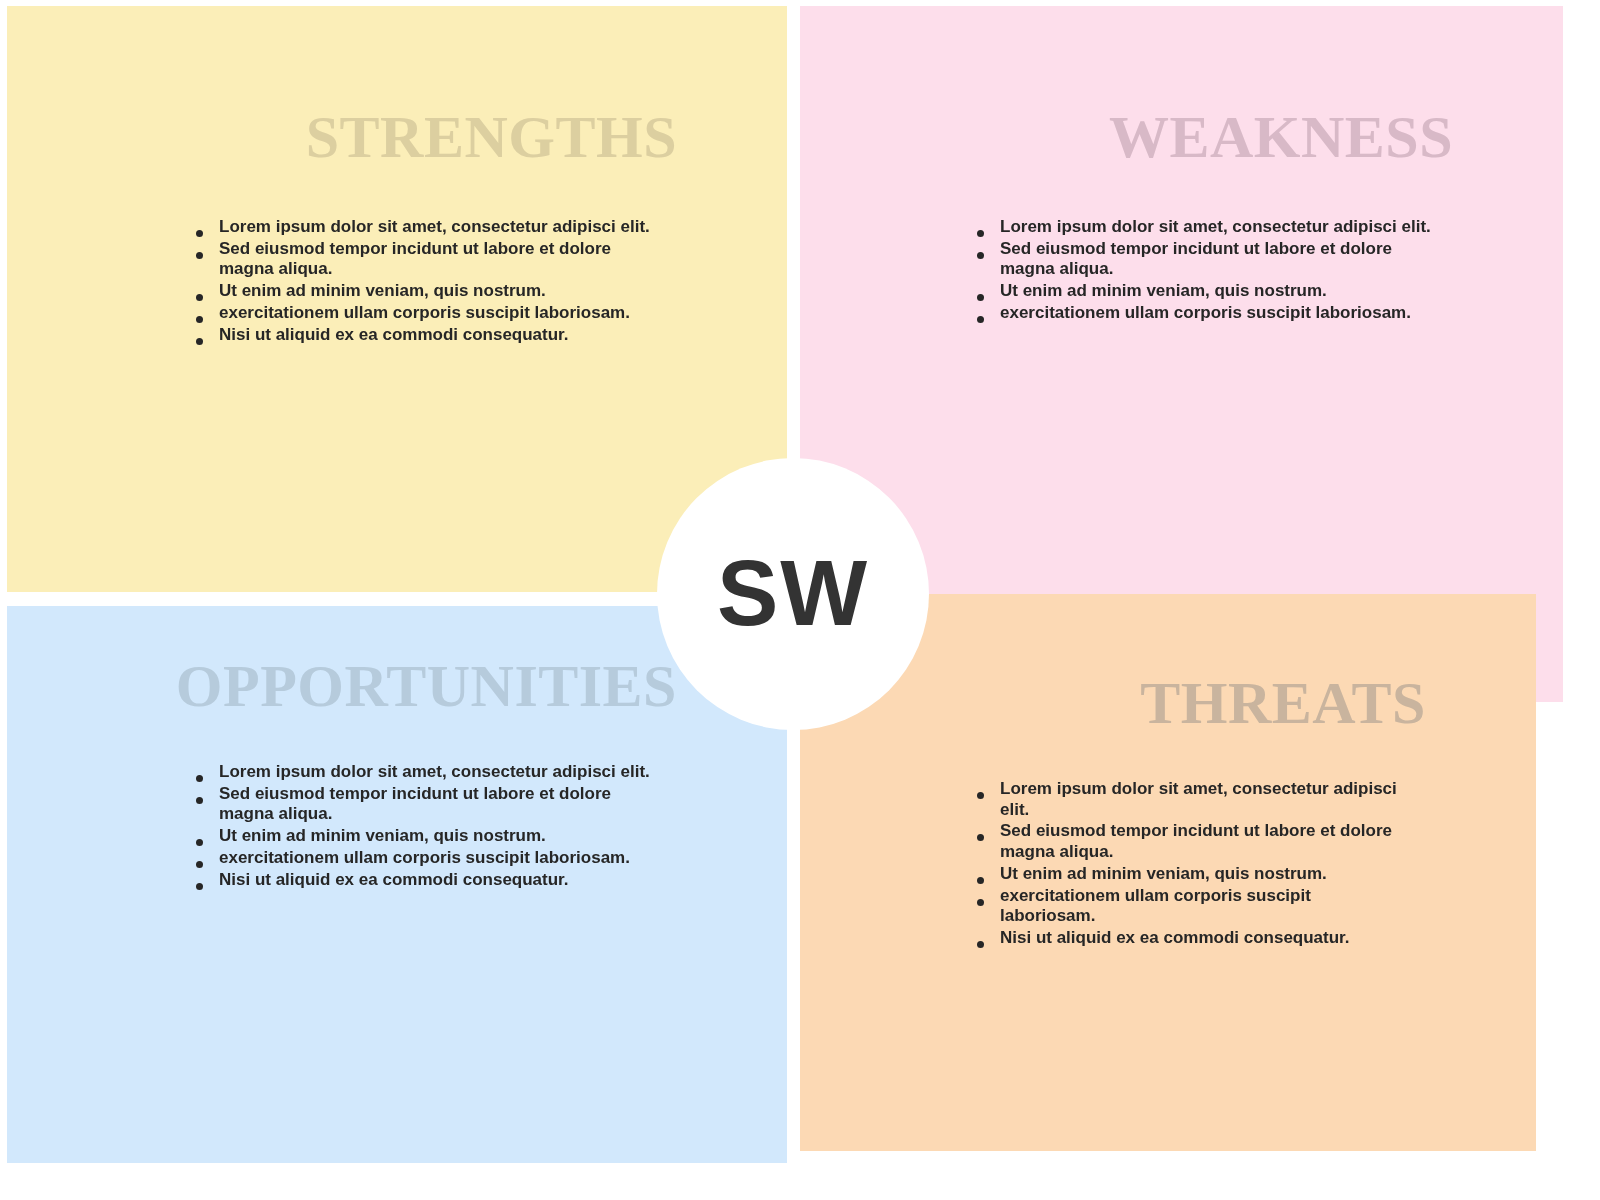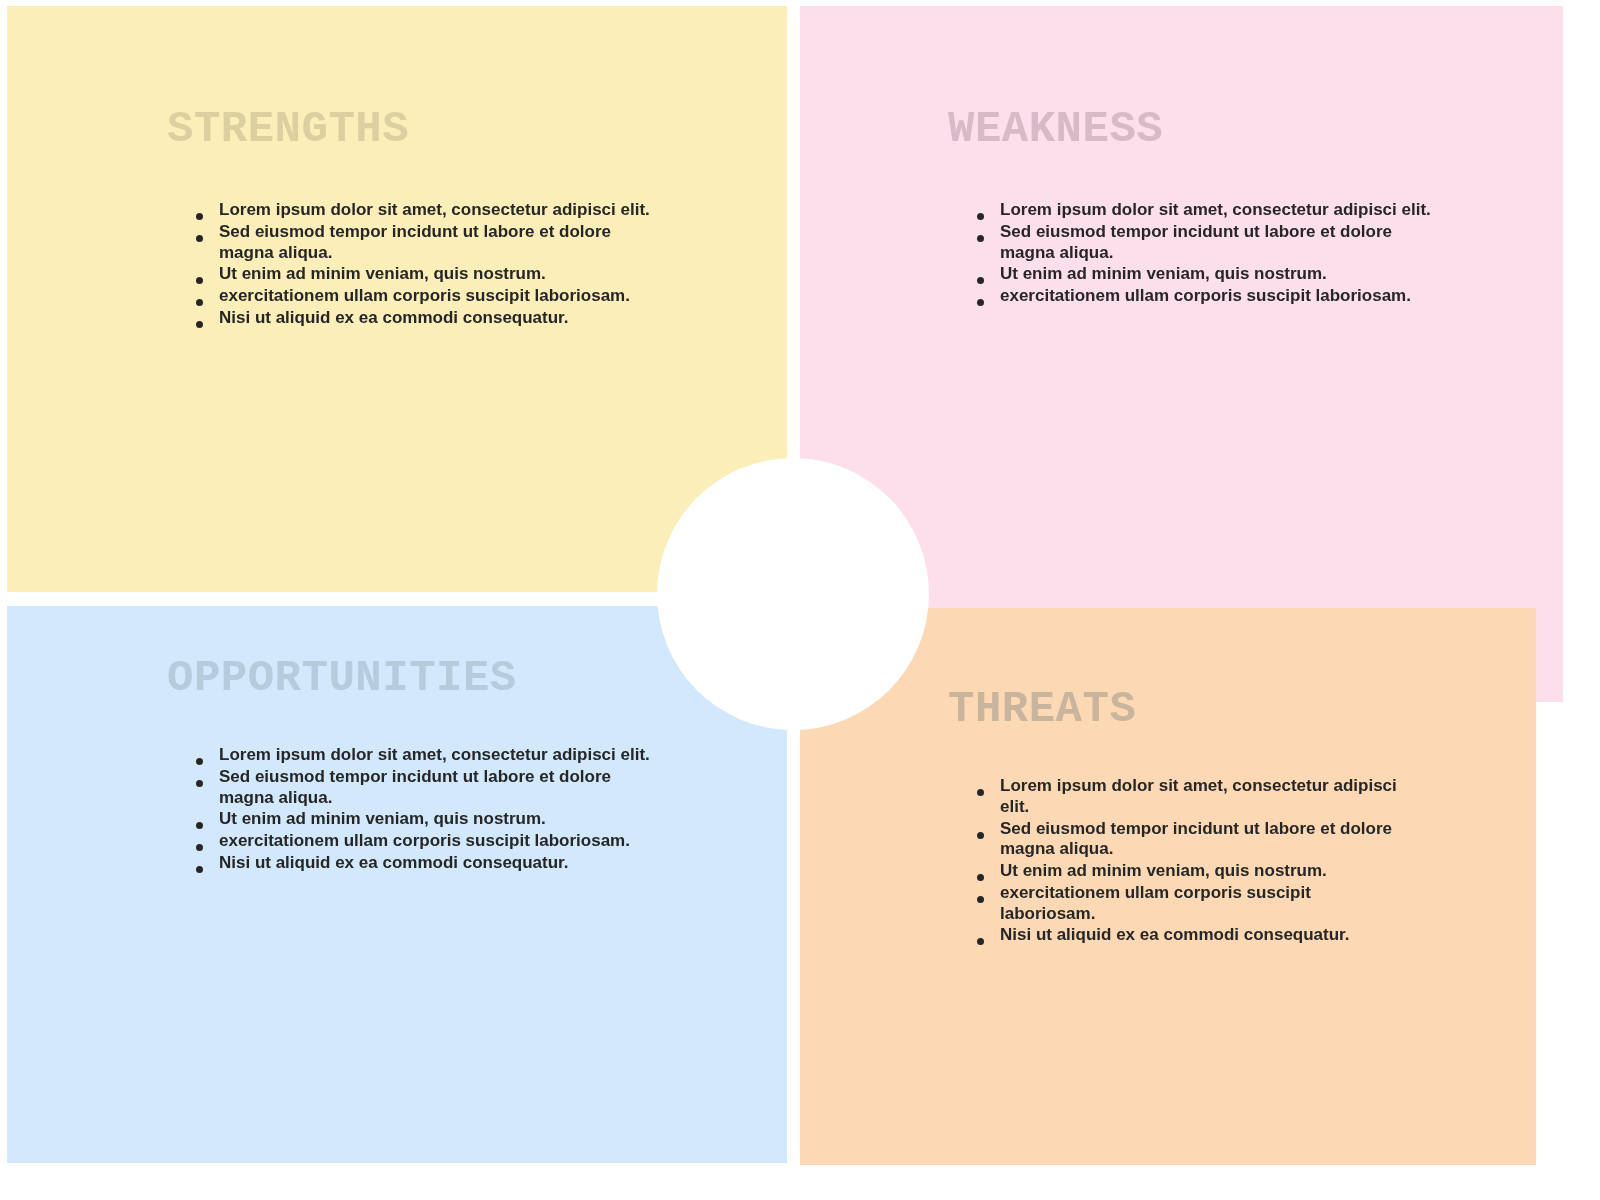--- a/index.html
+++ b/index.html
@@ -25,42 +25,43 @@
   .quadrant {
     position: absolute;
     box-sizing: border-box;
     overflow: hidden;
   }
 
   
   .q-strengths     { left: 7px;    top: 6px;    width: 780px; height: 586px; }
   .q-weakness      { left: 800px;  top: 6px;    width: 763px; height: 696px; }
   .q-opportunities { left: 7px;    top: 606px;  width: 780px; height: 557px; }
-  .q-threats       { left: 800px;  top: 608px;  width: 736px; height: 557px; }
+  .q-threats       { left: 800px;  top: 594px;  width: 736px; height: 557px; }
 
   .q-inner {
     position: relative;
     height: 100%;
     box-sizing: border-box;
   }
 
   .q-strengths .q-inner     { padding: 100px 110px 0 160px; }
   .q-weakness .q-inner      { padding: 100px 110px 0 148px; }
   .q-opportunities .q-inner { padding: 49px 110px 0 160px; }
   .q-threats .q-inner       { padding: 78px 110px 0 148px; }
 
   .q-title {
     margin: 0 0 48px 0;
-    font-family: Liberation Mono, monospace;
-    font-size: 44px;
+    font-family: Liberation Serif, serif;
+    font-size: 60px;
     font-weight: 700;
     letter-spacing: 0.5px;
     line-height: 1.05;
     text-transform: uppercase;
     white-space: nowrap;
+    text-align: right;
   }
 
   .q-opportunities .q-title,
   .q-threats .q-title { margin-bottom: 44px; }
 
   .q-list {
     margin: 16px;
     padding: 0 0 0 36px;
     list-style: none;
     color: #262626;
@@ -163,15 +164,16 @@
         <li>Lorem ipsum dolor sit amet, consectetur adipisci elit.</li>
         <li>Sed eiusmod tempor incidunt ut labore et dolore magna aliqua.</li>
         <li>Ut enim ad minim veniam, quis nostrum.</li>
         <li>exercitationem ullam corporis suscipit laboriosam.</li>
         <li>Nisi ut aliquid ex ea commodi consequatur.</li>
       </ul>
     </div>
   </section>
 
   <div id="swot-badge">
+    <div class="badge-line line-one" style="color: rgb(51, 51, 51);">SW</div>
   </div>
 
 </div>
 
 </body></html>

